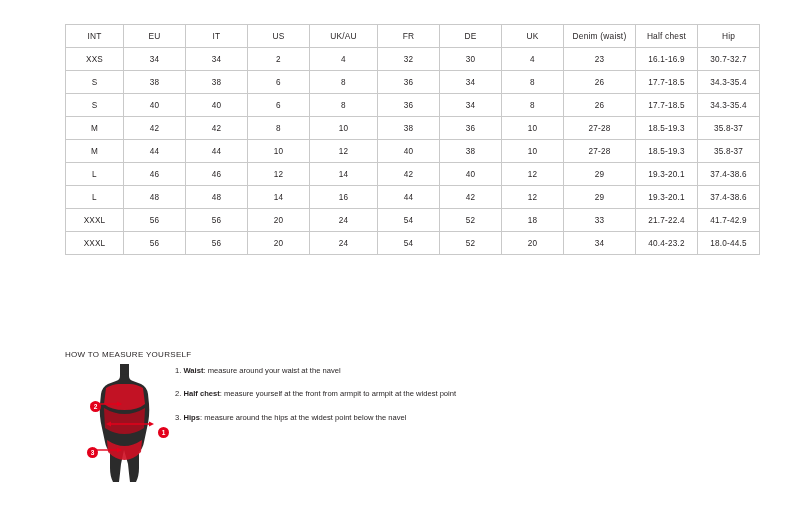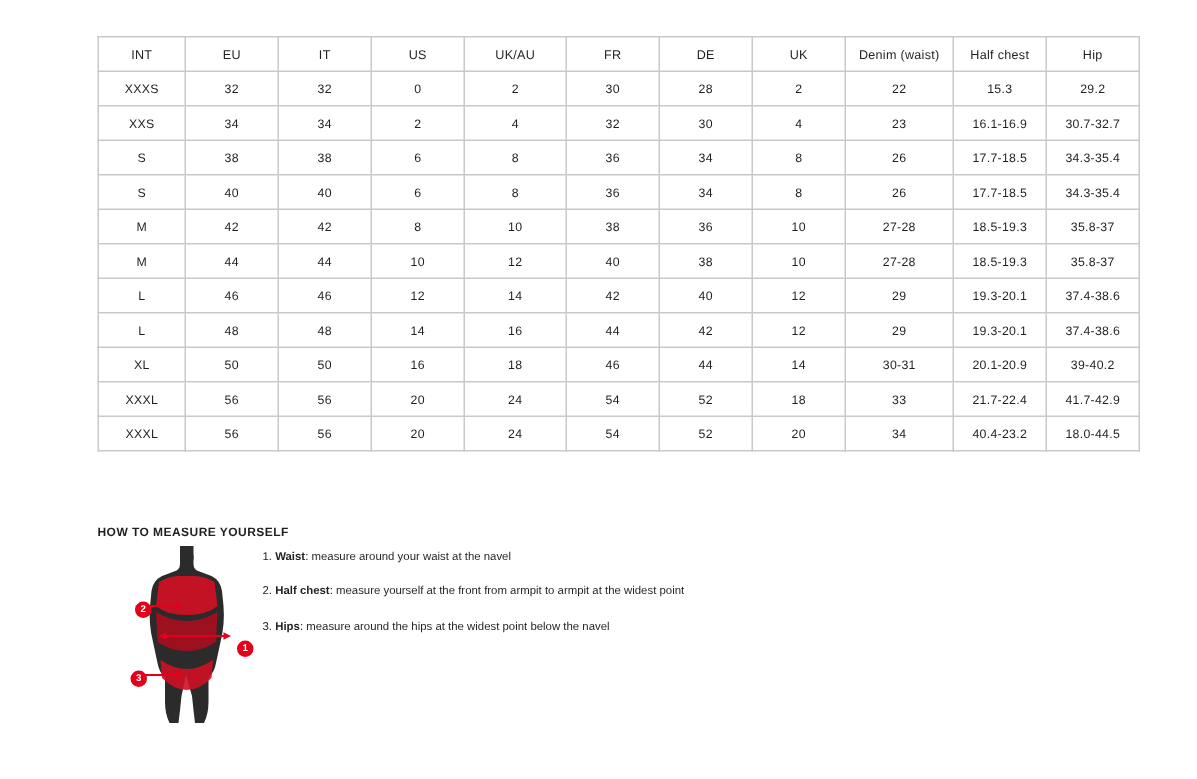--- a/index.html
+++ b/index.html
@@ -60,21 +60,21 @@
   col.c-denim { width: 72px; }
   col.c-half  { width: 62px; }
   col.c-hip   { width: 62px; }
 
   
   .measure-title {
     position: absolute;
     left: 65px;
     top: 350px;
     font-size: 8px;
-    font-weight: bold;
+    font-weight: normal;
     letter-spacing: .3px;
     color: #231f20;
   }
   .steps {
     position: absolute;
     left: 175px;
     top: 366px;
     width: 420px;
   }
   .step {
@@ -141,33 +141,20 @@
           <td>FR</td>
           <td>DE</td>
           <td>UK</td>
           <td>Denim (waist)</td>
           <td>Half chest</td>
           <td>Hip</td>
         </tr>
       </thead>
       <tbody>
         <tr>
-          <td>XXXS</td>
-          <td>32</td>
-          <td>32</td>
-          <td>0</td>
-          <td>2</td>
-          <td>30</td>
-          <td>28</td>
-          <td>2</td>
-          <td>22</td>
-          <td>15.3</td>
-          <td>29.2</td>
-        </tr>
-        <tr>
           <td>XXS</td>
           <td>34</td>
           <td>34</td>
           <td>2</td>
           <td>4</td>
           <td>32</td>
           <td>30</td>
           <td>4</td>
           <td>23</td>
           <td>16.1-16.9</td>
@@ -243,33 +230,20 @@
           <td>48</td>
           <td>48</td>
           <td>14</td>
           <td>16</td>
           <td>44</td>
           <td>42</td>
           <td>12</td>
           <td>29</td>
           <td>19.3-20.1</td>
           <td>37.4-38.6</td>
-        </tr>
-        <tr>
-          <td>XL</td>
-          <td>50</td>
-          <td>50</td>
-          <td>16</td>
-          <td>18</td>
-          <td>46</td>
-          <td>44</td>
-          <td>14</td>
-          <td>30-31</td>
-          <td>20.1-20.9</td>
-          <td>39-40.2</td>
         </tr>
         <tr>
           <td>XXXL</td>
           <td>56</td>
           <td>56</td>
           <td>20</td>
           <td>24</td>
           <td>54</td>
           <td>52</td>
           <td>18</td>

